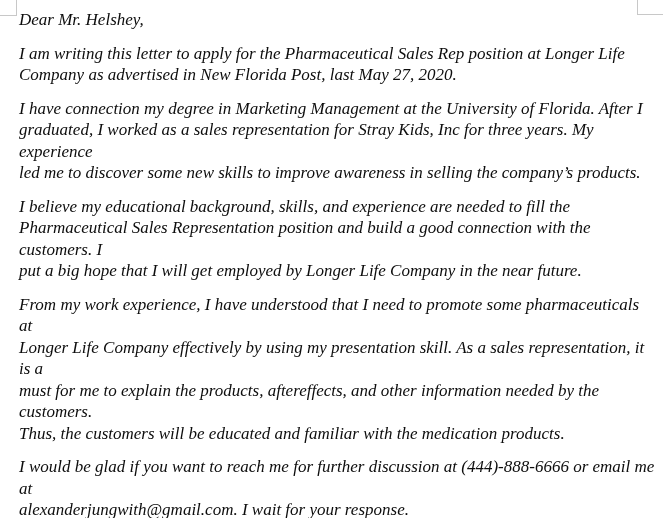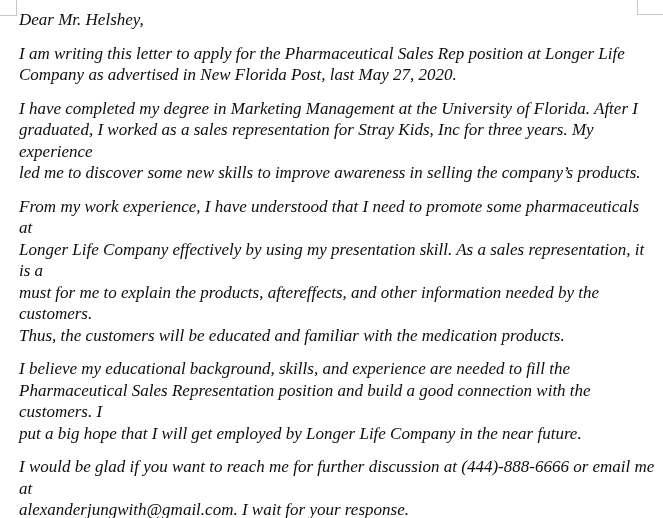--- a/index.html
+++ b/index.html
@@ -57,30 +57,30 @@
   <div class="crop-tl"></div>
   <div class="crop-tr"></div>
 
   <div class="letter">
 
     <p>Dear Mr. Helshey,</p>
 
     <p>I am writing this letter to apply for the Pharmaceutical Sales Rep position at Longer Life
 Company as advertised in New Florida Post, last May 27, 2020.</p>
 
-    <p>I have completed my degree in Marketing Management at the University of Florida. After I
+    <p>I have connection my degree in Marketing Management at the University of Florida. After I
 graduated, I worked as a sales representation for Stray Kids, Inc for three years. My experience
 led me to discover some new skills to improve awareness in selling the company’s products.</p>
+
+    <p>I believe my educational background, skills, and experience are needed to fill the
+Pharmaceutical Sales Representation position and build a good connection with the customers. I
+put a big hope that I will get employed by Longer Life Company in the near future.</p>
 
     <p>From my work experience, I have understood that I need to promote some pharmaceuticals at
 Longer Life Company effectively by using my presentation skill. As a sales representation, it is a
 must for me to explain the products, aftereffects, and other information needed by the customers.
 Thus, the customers will be educated and familiar with the medication products.</p>
-
-    <p>I believe my educational background, skills, and experience are needed to fill the
-Pharmaceutical Sales Representation position and build a good connection with the customers. I
-put a big hope that I will get employed by Longer Life Company in the near future.</p>
 
     <p>I would be glad if you want to reach me for further discussion at (444)-888-6666 or email me at
 alexanderjungwith@gmail.com. I wait for your response.</p>
 
   </div>
 </div>
 
 </body></html>

